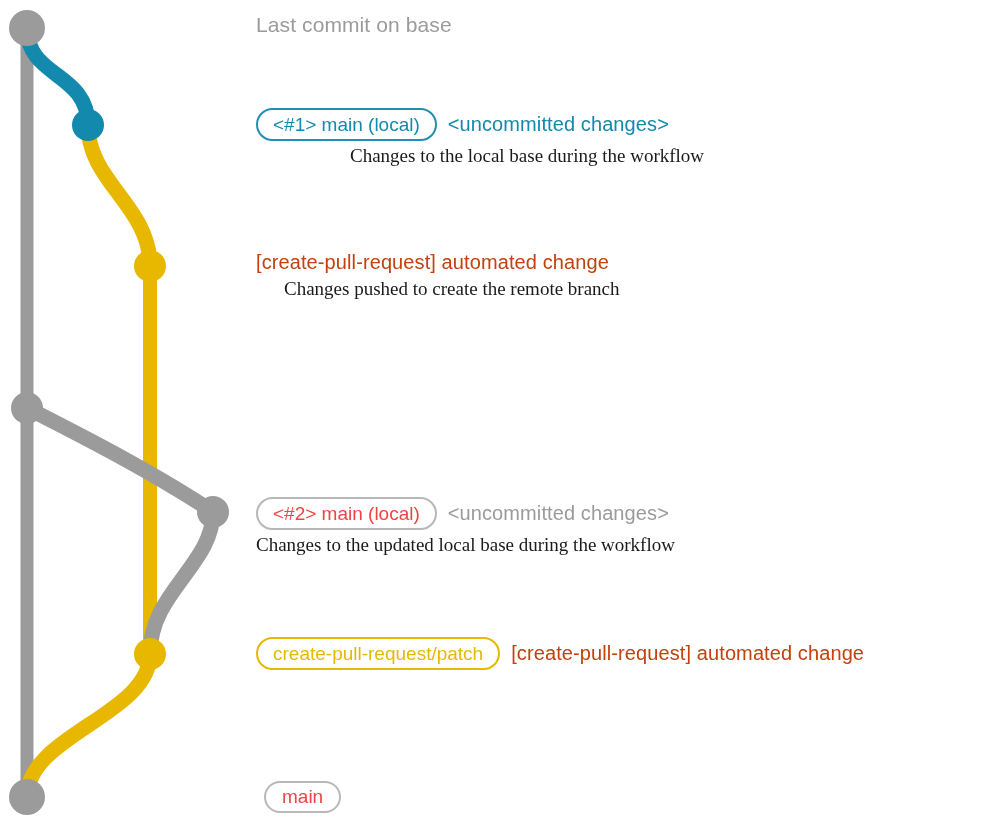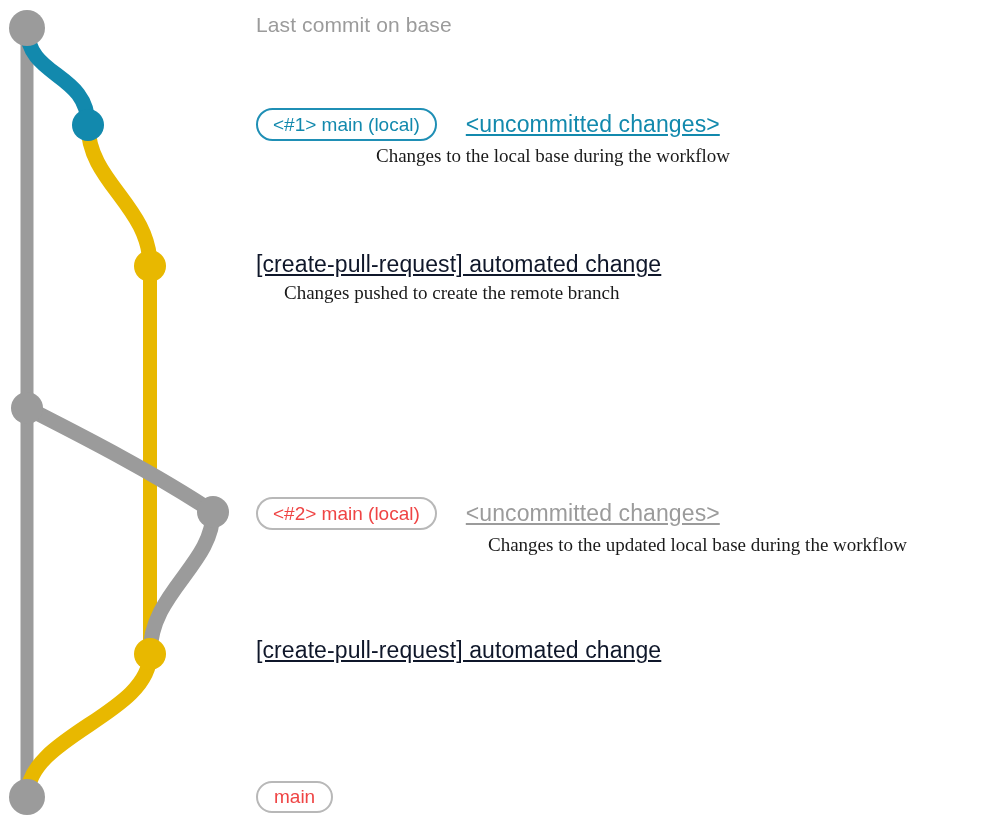--- a/index.html
+++ b/index.html
@@ -47,21 +47,21 @@
     letter-spacing: 0.1px;
   }
 
   
   .entry {
     position: absolute;
   }
   .entry-main {
     display: flex;
     align-items: center;
-    gap: 29px;
+    gap: 11px;
     white-space: nowrap;
   }
   .badge {
     display: inline-flex;
     align-items: center;
     justify-content: center;
     box-sizing: border-box;
     height: 33px;
     padding: 0 15px;
     border-radius: 17px;
@@ -81,39 +81,38 @@
     border-color: #e8b800;
     color: #e8b800;
   }
   .badge.small {
     font-size: 19px;
     padding: 0 16px;
     height: 32px;
   }
   .commit-msg {
     font-family: "Liberation Sans", sans-serif;
-    font-size: 23px;
+    font-size: 20px;
     white-space: nowrap;
     letter-spacing: 0.1px;
-    text-decoration: underline;
   }
   .commit-msg.teal  { color: #1289ad; }
   .commit-msg.gray  { color: #9b9b9b; }
-  .commit-msg.gold  { color: #0f172a; }
+  .commit-msg.gold  { color: #c2410c; }
 
   .subtext {
     font-family: "Liberation Serif", serif;
     font-size: 19px;
     color: #1a1a1a;
     white-space: nowrap;
     margin-top: 4px;
   }
-  .subtext.indent-a { margin-left: 120px; }
+  .subtext.indent-a { margin-left: 94px; }
   .subtext.indent-b { margin-left: 28px; }
-  .subtext.indent-c { margin-left: 232px; }
+  .subtext.indent-c { }
   .subtext.indent-d { margin-left: 312px; }
 
   
   .entry.no-sub .entry-main { align-items: center; }
 </style>
 </head>
 <body>
 
 <svg id="graph-svg" viewBox="0 0 981 827" xmlns="http://www.w3.org/2000/svg">
 
@@ -166,23 +165,24 @@
   <div class="entry" style="left:256px; top:497px;">
     <div class="entry-main">
       <span class="badge gray">&lt;#2&gt; main (local)</span>
       <span class="commit-msg gray">&lt;uncommitted changes&gt;</span>
     </div>
     <div class="subtext indent-c">Changes to the updated local base during the workflow</div>
   </div>
 
   <div class="entry" style="left:256px; top:637px;">
     <div class="entry-main">
+      <span class="badge gold">create-pull-request/patch</span>
       <span class="commit-msg gold">[create-pull-request] automated change</span>
     </div>
   </div>
 
-  <div class="entry no-sub" style="left:256px; top:781px;">
+  <div class="entry no-sub" style="left:264px; top:781px;">
     <div class="entry-main">
       <span class="badge gray small">main</span>
     </div>
   </div>
 
 </div>
 
 </body></html>

